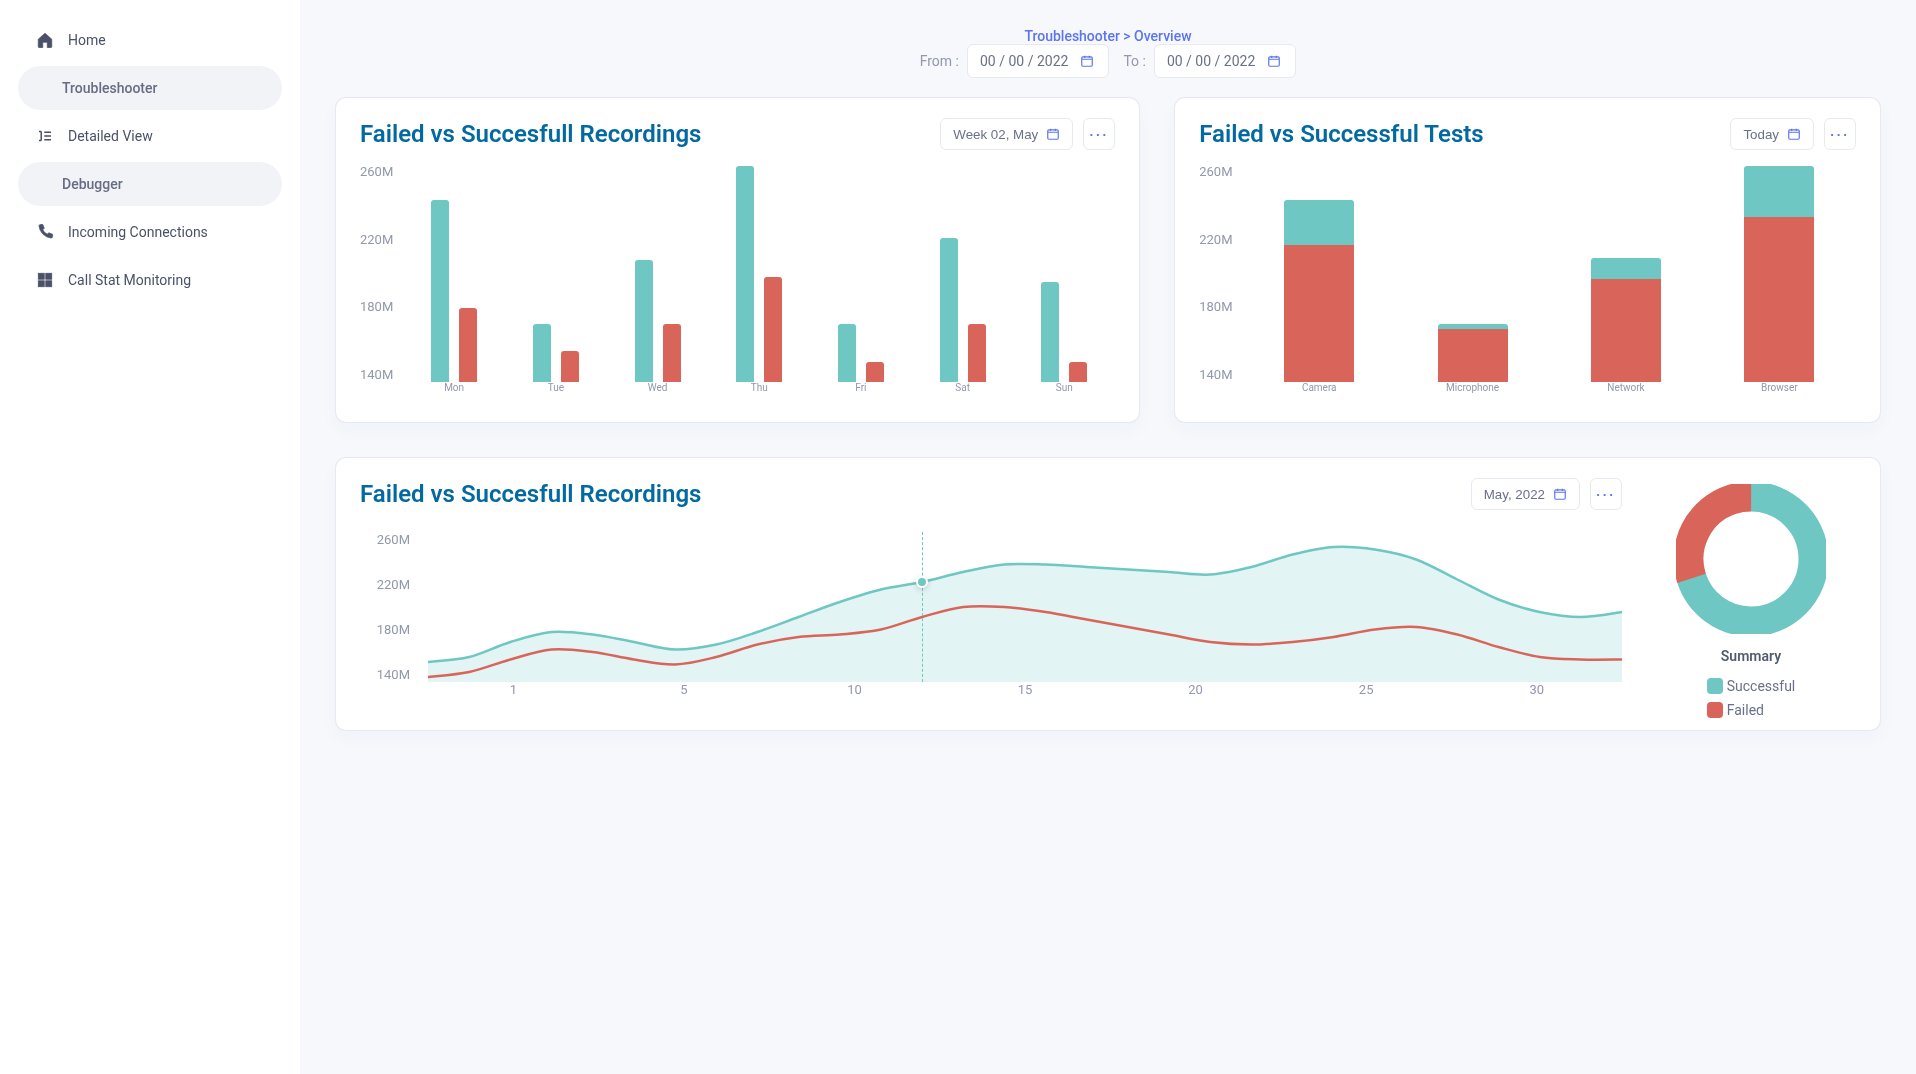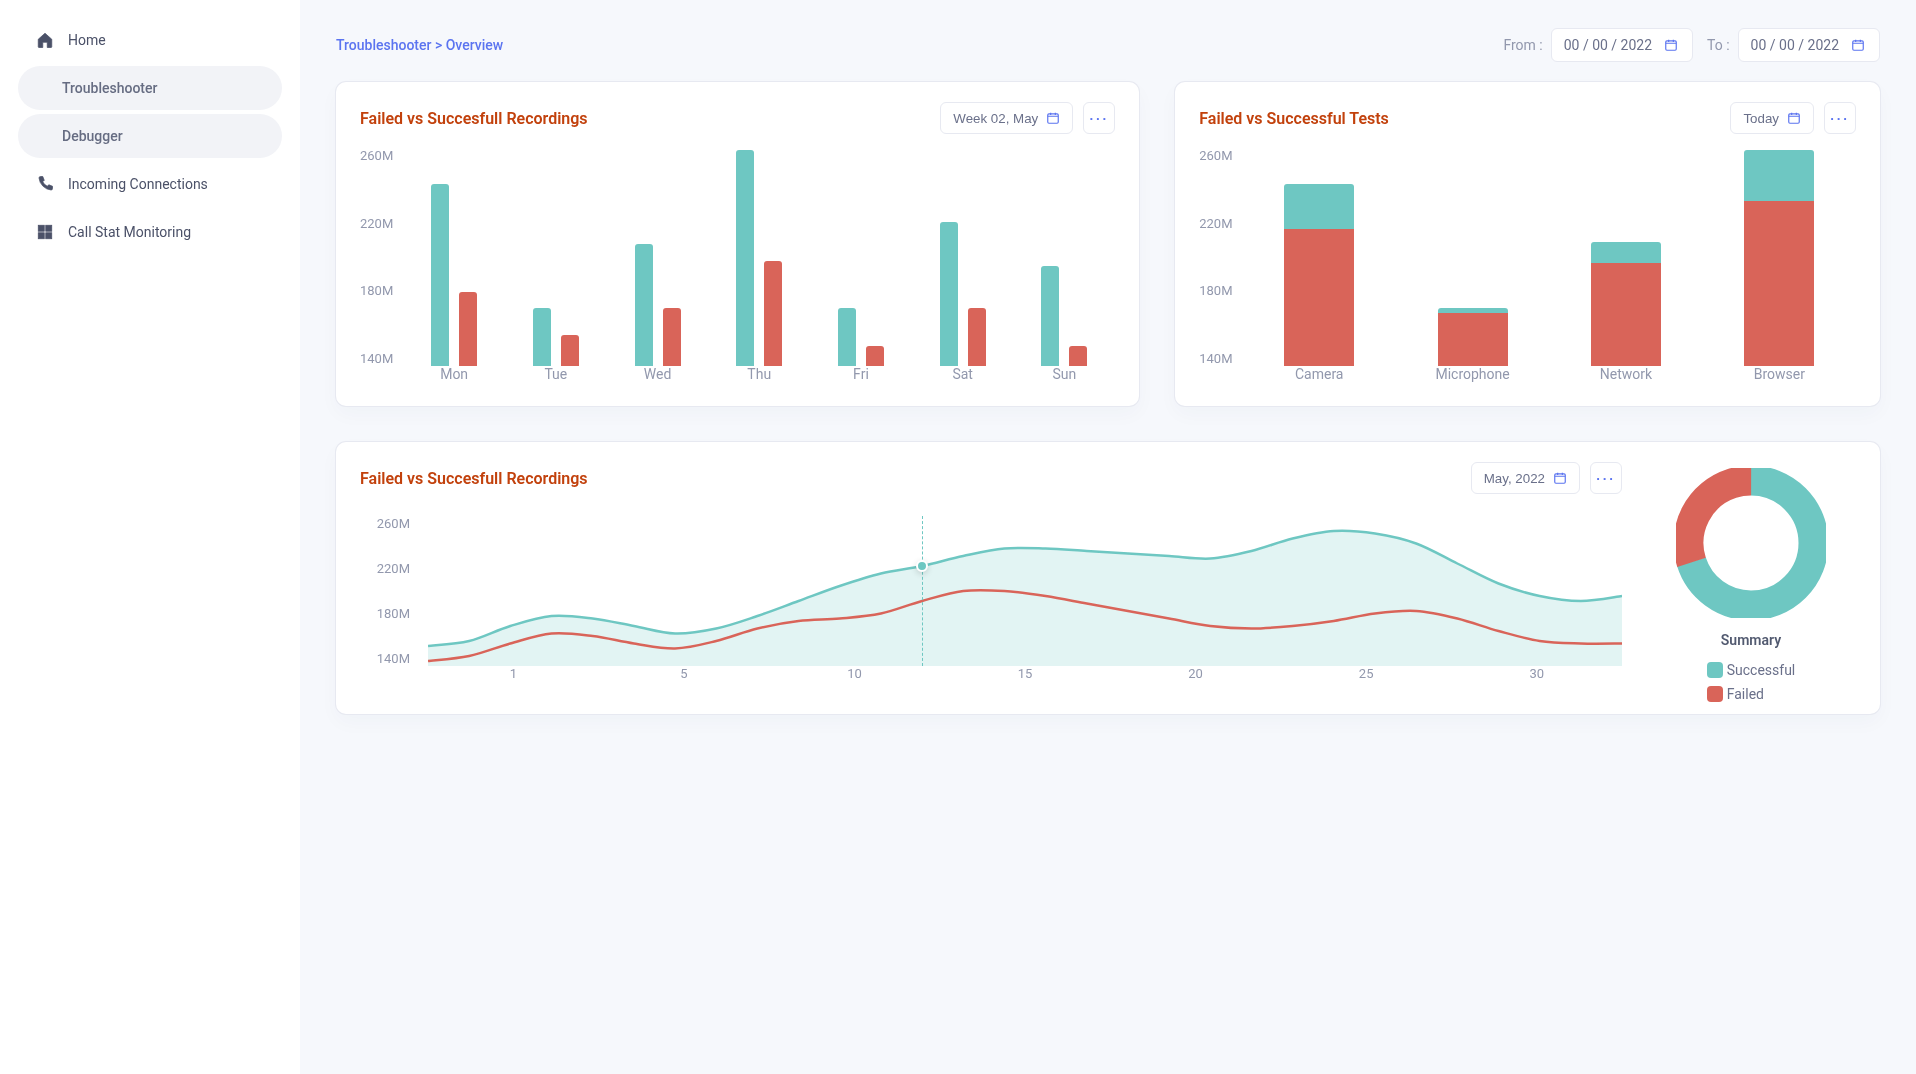--- a/index.html
+++ b/index.html
@@ -80,40 +80,41 @@
     flex: 1;
     background: var(--page);
     padding: 28px 36px;
     position: relative;
   }
   .main-header {
     display: flex;
     align-items: center;
     justify-content: space-between;
     margin-bottom: 20px;
+    flex-direction: column;
   }
   .breadcrumb { color: var(--link); font-weight: 500; }
   .daterange { display: flex; align-items: center; gap: 14px; color: var(--muted); }
   .dr { display:flex; align-items:center; gap:8px; }
   .date-pill {
     background: #fff; border: 1px solid var(--border); border-radius: 6px;
     padding: 7px 12px; display:flex; align-items:center; gap:10px; color:#6a708a;
   }
   .date-pill svg { width:14px; height:14px; stroke: var(--link); fill: none; }
 
   .cards-row { display: flex; gap: 36px; }
   .card {
     background: var(--panel);
     border-radius: 10px;
     box-shadow: 0 0 0 1px var(--border), 0 8px 20px rgba(40,50,80,.03);
     padding: 20px 24px 12px;
     flex: 1;
   }
   .card-header { display:flex; align-items:center; justify-content:space-between; margin-bottom:10px; }
-  .card-title { font-size: 16px; font-weight:600; color:#c2410c; }
+  .card-title { font-size: 24px; font-weight:600; color:#0369a1; }
   .card-actions { display:flex; gap: 10px; }
   .pill-btn {
     background:#fff; border:1px solid var(--border); border-radius:6px;
     padding:6px 12px; display:flex; align-items:center; gap:8px; cursor:pointer; color:#6a708a;
   }
   .pill-btn svg { width:14px; height:14px; stroke: var(--link); fill:none; }
   .kebab {
     width:32px; height:32px; border:1px solid var(--border); background:#fff; border-radius:6px;
     display:flex; align-items:center; justify-content:center; cursor:pointer; color: var(--link);
     letter-spacing:2px; font-weight:700;
@@ -123,21 +124,21 @@
   .barchart { display:flex; height: 250px; }
   .yaxis { display:flex; flex-direction:column; justify-content:space-between; align-items:flex-end;
            padding: 4px 10px 28px 0; color: var(--muted); font-size: 13px; }
   .plot { flex:1; position:relative; }
   .bars-row { position:absolute; left:0; right:0; top:4px; bottom:28px; display:flex; }
   .bar-col { flex:1; display:flex; align-items:flex-end; justify-content:center; gap:10px; }
   .bar { width:18px; border-radius: 3px 3px 0 0; }
   .bar.teal { background: var(--teal); }
   .bar.red  { background: var(--red); }
   .xaxis-row { position:absolute; left:0; right:0; bottom:0; height:28px; display:flex; }
-  .xlabel { flex:1; text-align:center; color: var(--muted); font-size:14px; }
+  .xlabel { flex:1; text-align:center; color: var(--muted); font-size:10px; }
 
   
   .stack-col { flex:1; display:flex; align-items:flex-end; justify-content:center; }
   .stack { width:70px; display:flex; flex-direction:column; justify-content:flex-end; }
   .stack .seg { width:100%; }
   .stack .seg.top { background: var(--teal); border-radius: 3px 3px 0 0; }
   .stack .seg.bot { background: var(--red); }
 
   
   .wide-card { margin-top: 36px; display:flex; gap: 24px; }
@@ -185,20 +186,29 @@
       <div id="nav">
           <div class="nav-item">
             <span class="nav-icon">
               <svg viewBox="0 0 24 24">
                 <path d="M3 11l9-8 9 8v10a1 1 0 0 1-1 1h-5v-7h-6v7H4a1 1 0 0 1-1-1z"></path>
               </svg>
             </span>
             <span>Home</span>
           </div>
           <div class="nav-group">Troubleshooter</div>
+          <div class="nav-item">
+            <span class="nav-icon">
+              <svg viewBox="0 0 24 24" fill="none" stroke-width="2">
+                <path d="M7 6v12M4 6h3M4 18h3"></path>
+                <path d="M11 7h9M11 12h9M11 17h9"></path>
+              </svg>
+            </span>
+            <span>Detailed View</span>
+          </div>
           <div class="nav-group">Debugger</div>
           <div class="nav-item">
             <span class="nav-icon">
               <svg viewBox="0 0 24 24">
                 <path d="M6 2h3l2 5-2 2a12 12 0 0 0 6 6l2-2 5 2v3a2 2 0 0 1-2 2A18 18 0 0 1 4 4a2 2 0 0 1 2-2z"></path>
               </svg>
             </span>
             <span>Incoming Connections</span>
           </div>
           <div class="nav-item">

